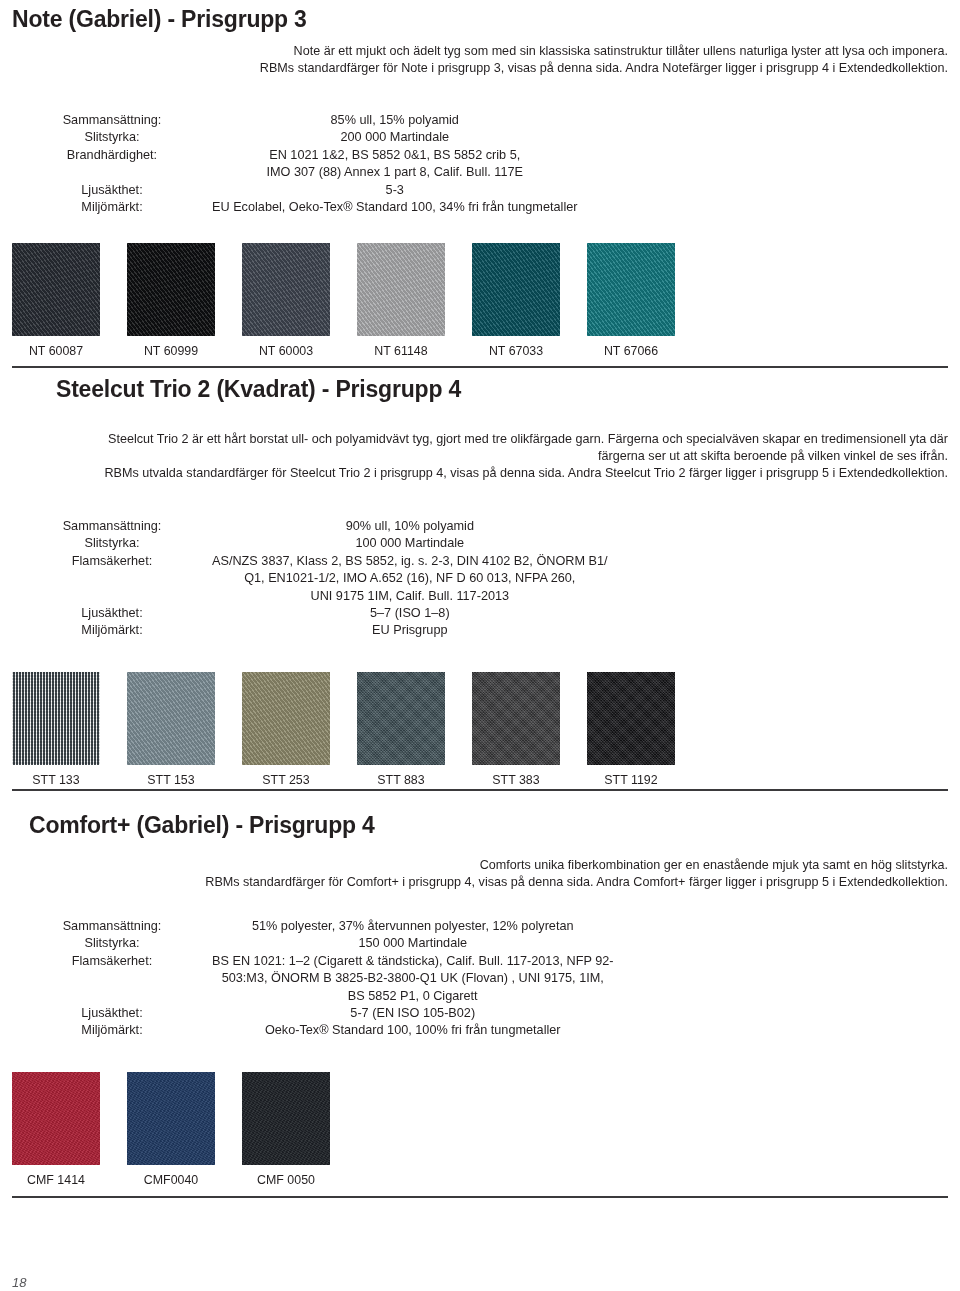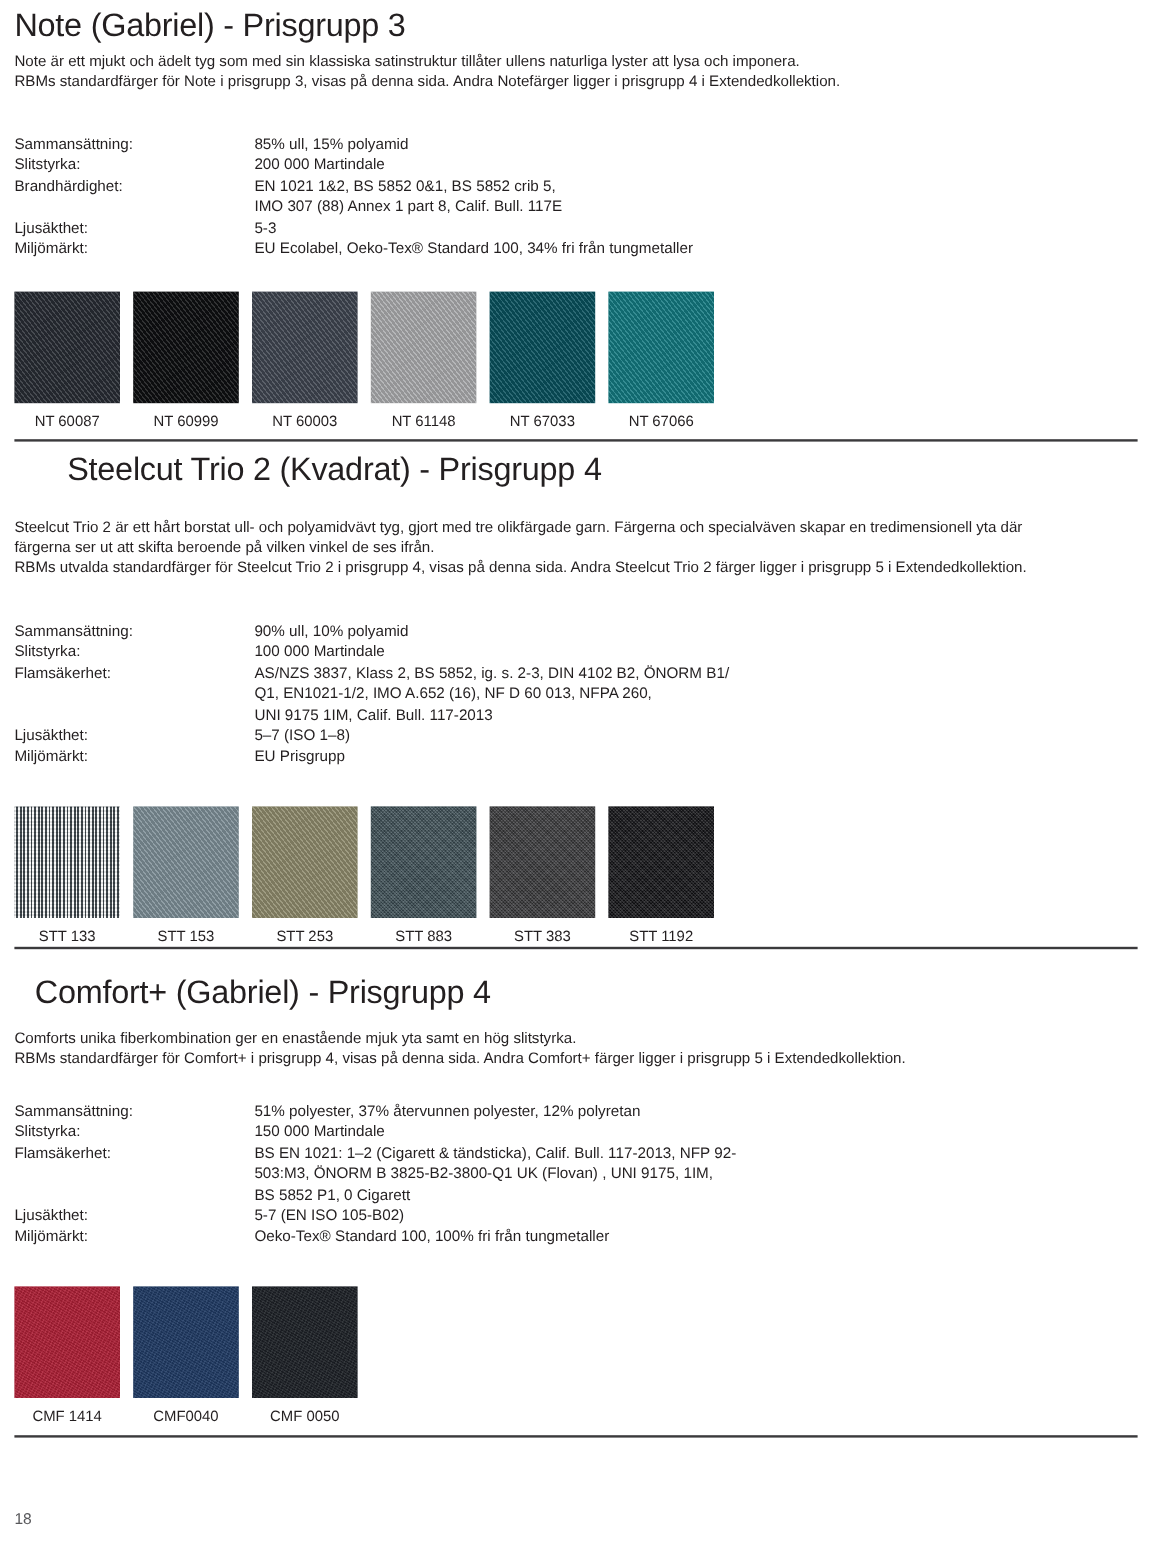--- a/index.html
+++ b/index.html
@@ -26,62 +26,63 @@
   .section {
     position: absolute;
     left: 0;
     width: 960px;
     box-sizing: border-box;
     padding-left: 12px;
     padding-right: 12px;
   }
 
   .section-title {
-    font-size: 27px;
-    font-weight: normal;
+    font-size: 23px;
+    font-weight: bold;
     letter-spacing: -0.2px;
     color: #231f20;
     margin: 0 0 0 0;
     line-height: 1.15;
   }
 
   .section-desc {
     font-size: 12.6px;
     line-height: 17.2px;
     color: #231f20;
     margin: 0;
     max-width: 940px;
   }
-  .section-desc p { margin: 0; }
+  .section-desc p { margin: 0; text-align: right; }
 
   
   .spec-table {
     border-collapse: collapse;
     font-size: 12.7px;
     line-height: 17.4px;
     color: #231f20;
   }
   .spec-table td {
     vertical-align: top;
     padding: 0;
+    text-align: center;
   }
   .spec-label {
     width: 200px;
     padding-right: 10px;
     white-space: nowrap;
   }
   .spec-value {
     white-space: pre-line;
   }
 
   
   .swatch-row {
     display: flex;
     align-items: flex-end;
-    gap: 11px;
+    gap: 27px;
   }
   .swatch-cell {
     width: 88px;
     display: flex;
     flex-direction: column;
     align-items: center;
   }
   .swatch-chip {
     width: 88px;
     height: 93px;
@@ -138,23 +139,24 @@
     left: 12px;
     width: 936px;
     height: 0;
     border-top: 2px solid #3b3a3c;
   }
 
   
   .page-number {
     position: absolute;
     left: 12px;
-    bottom: 18px;
+    bottom: 1px;
     font-size: 13px;
     color: #58585b;
+    font-style: italic;
   }
 </style>
 </head>
 <body>
 
 <div class="page">
 
   <div class="section" style="top:6px;">
     <h1 class="section-title">Note (Gabriel) - Prisgrupp 3</h1>
   </div>

